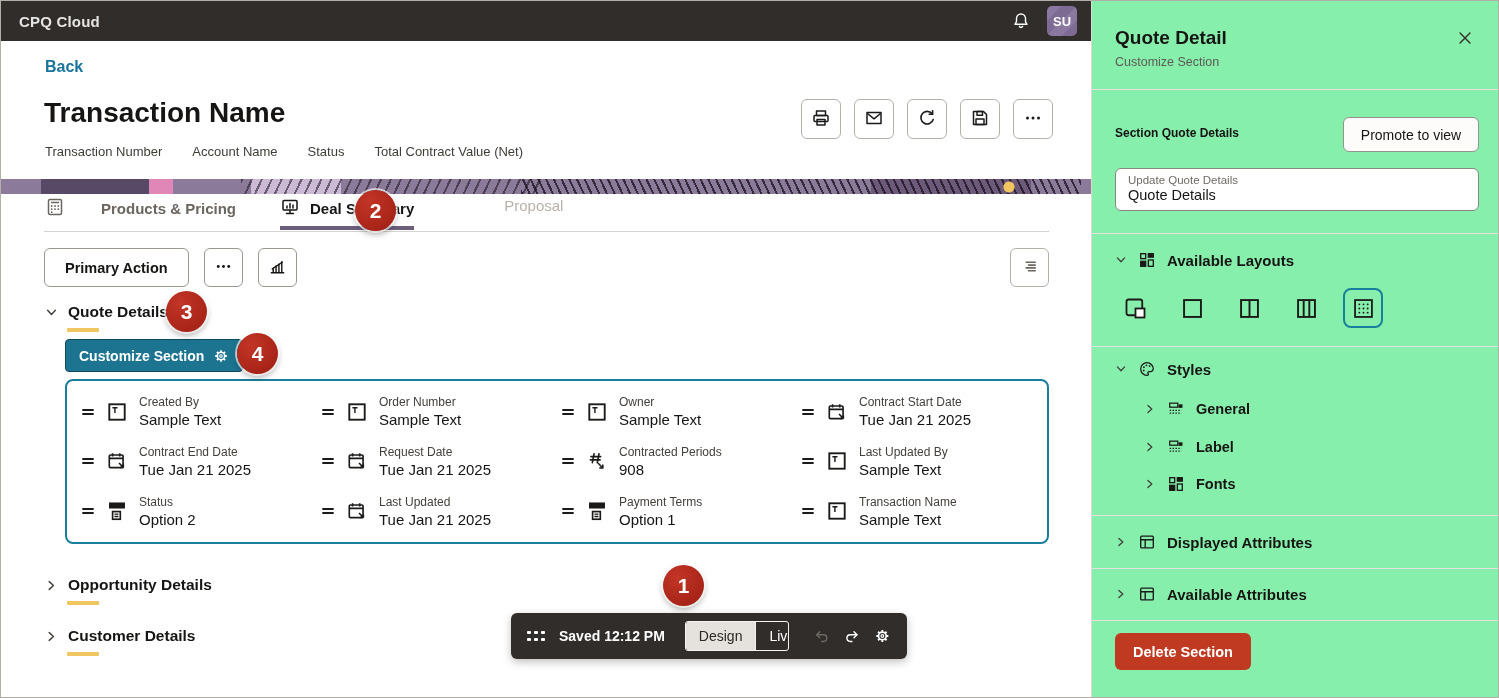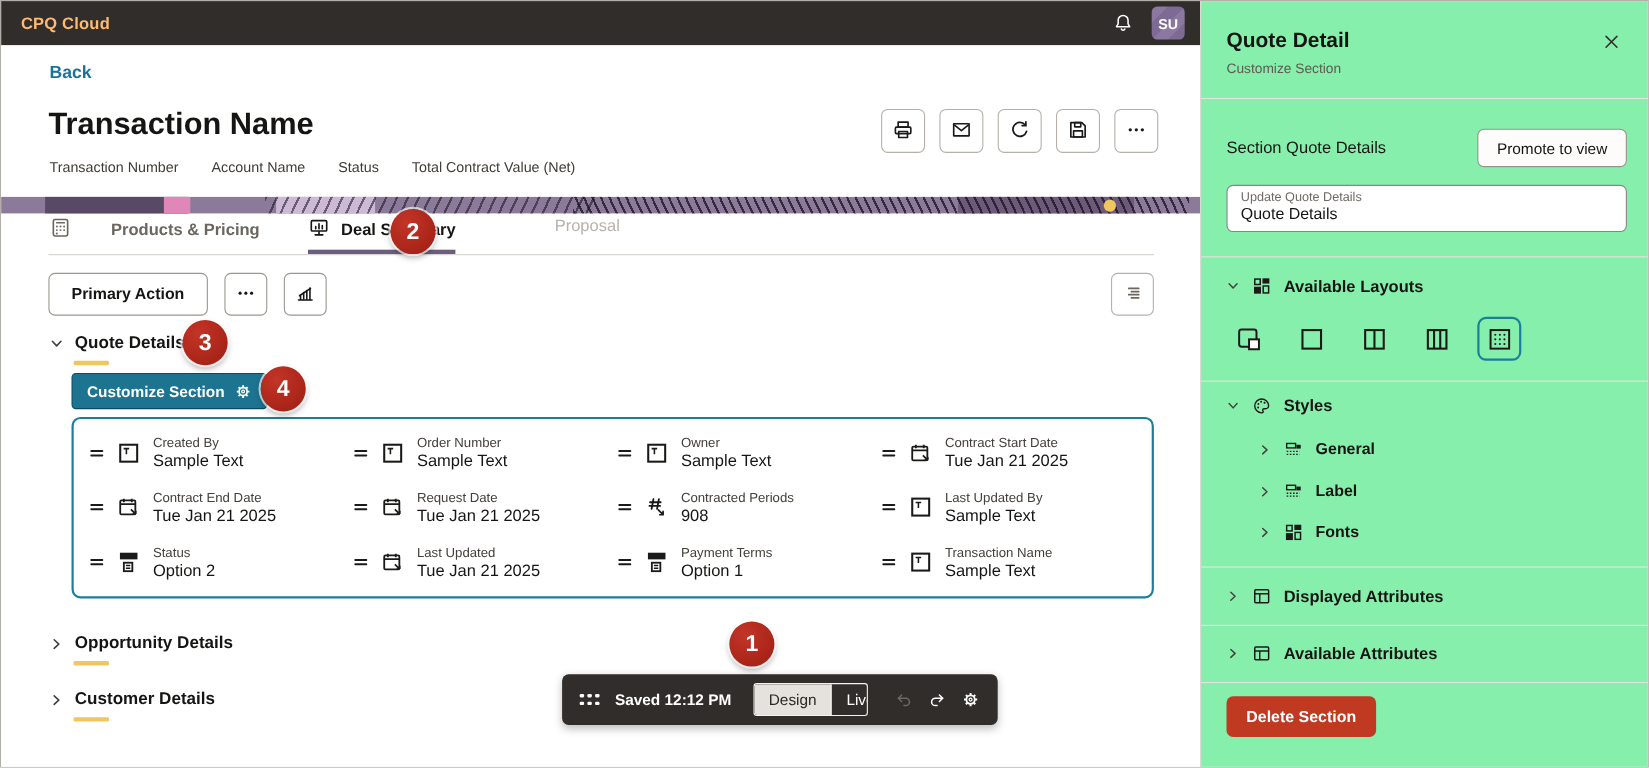--- a/index.html
+++ b/index.html
@@ -6,21 +6,21 @@
   html,body { background:#e9e7e4; }
   body { font-family:"Liberation Sans", sans-serif; color:#161513; }
   .screen { position:relative; width:1499px; height:698px; background:#ffffff; overflow:hidden;
             border:1px solid #b2aea8; }
 
   
   .main { position:absolute; left:0; top:0; width:1090px; height:698px; background:#fff; }
 
   .topbar { position:absolute; left:0; top:0; width:1090px; height:40px; background:#312d2a;
             display:flex; align-items:center; padding:0 14px 0 18px; }
-  .appname { color:#fdba74; font-weight:700; font-size:15px; letter-spacing:.2px; }
+  .appname { color:#e5e5e5; font-weight:700; font-size:15px; letter-spacing:.2px; }
   .topbar-right { margin-left:auto; display:flex; align-items:center; gap:16px; }
   .bell { width:20px; height:20px; color:#fff; }
   .avatar { width:30px; height:30px; border-radius:5px; color:#fff; font-weight:700; font-size:13px;
             display:flex; align-items:center; justify-content:center;
             background:linear-gradient(135deg,#8a78a0 0 25%,#7d6b93 25% 50%,#8a78a0 50% 75%,#7d6b93 75%); }
 
   .back-link { position:absolute; left:44px; top:57px; font-size:16px; font-weight:700; color:#19749c; text-decoration:none; cursor:pointer; }
   .page-title { position:absolute; left:43px; top:96px; font-size:28px; font-weight:700; color:#161513; }
   .meta-row { position:absolute; left:44px; top:143px; display:flex; gap:30px; font-size:13px; color:#403c37;align-items:center; }
 
@@ -96,21 +96,21 @@
   .bb-icon.gear { color:#fff; }
 
   
   .panel { position:absolute; left:1090px; top:0; width:409px; height:698px; background:#86efac;
     border-left:1px solid #dedad4; }
   .panel-title { position:absolute; left:23px; top:26px; font-size:19px; font-weight:700; }
   .panel-sub { position:absolute; left:23px; top:54px; font-size:12.5px; color:#5f5a54; }
   .panel-close { position:absolute; right:26px; top:28px; width:18px; height:18px; color:#35322e; cursor:pointer; }
   .pdiv { position:absolute; left:0; width:409px; height:1px; background:#e6e3de; }
 
-  .section-label { position:absolute; left:23px; top:125px; font-size:15px; font-weight:400; }
+  .section-label { position:absolute; left:23px; top:125px; font-size:12px; font-weight:700; }
   .promote-btn { position:absolute; left:251px; top:116px; width:136px; height:35px;
     border:1px solid #97928b; border-radius:6px; background:#fdfcfb; font-size:14px; color:#161513; cursor:pointer;
     font-family:"Liberation Sans",sans-serif; }
 
   .name-input { position:absolute; left:23px; top:167px; width:364px; height:43px;
     border:1px solid #8b8680; border-radius:6px; background:#fff; padding:5px 12px 0; cursor:text; }
   .ni-label { display:block; font-size:11.5px; color:#6f6a64; }
   .ni-value { display:block; font-size:14.5px; color:#161513; margin-top:1px; }
 
   .p-row { position:absolute; left:23px; display:flex; align-items:center; gap:11px;

